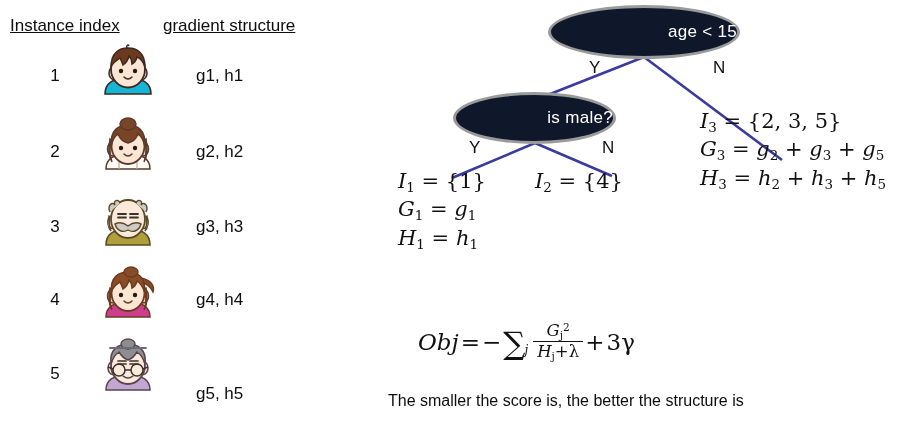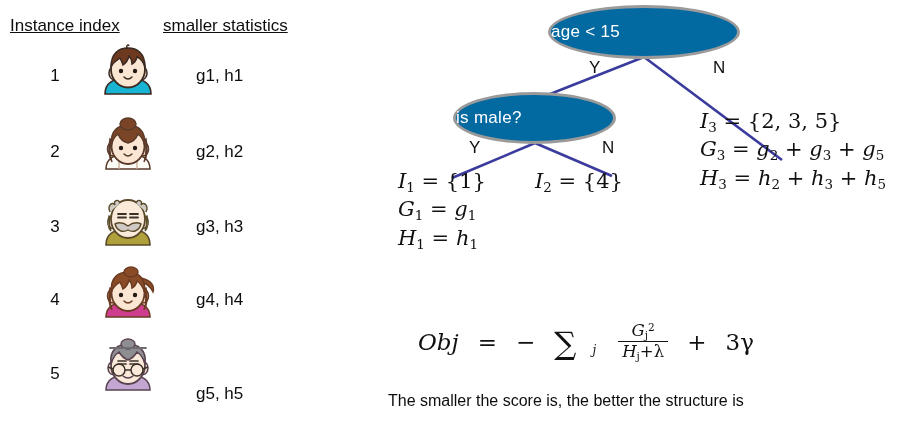--- a/index.html
+++ b/index.html
@@ -20,24 +20,24 @@
   .row-index{position:absolute;font-size:17px;color:#0d0d0d;text-align:center;width:30px;}
   .row-stats{position:absolute;font-size:17px;color:#0d0d0d;white-space:nowrap;}
   .avatar{position:absolute;width:62px;height:62px;}
 
   
   #tree-svg{position:absolute;left:0;top:0;width:920px;height:421px;pointer-events:none;}
 
   .node{
     position:absolute;
     border-radius:50%;
-    background:#0369a1;
+    background:#0f172a;
     border:3px solid #9a9a9a;
     box-sizing:border-box;
-    display:flex;align-items:center;justify-content:flex-start;
+    display:flex;align-items:center;justify-content:flex-end;
     color:#ffffff;font-size:17px;
     letter-spacing:.3px;
   }
   #node-root{left:548px;top:5px;width:192px;height:54px;}
   #node-ismale{left:453px;top:92px;width:163px;height:52px;}
 
   .edge-label{position:absolute;font-size:17px;color:#101010;}
 
   
   .math{
@@ -50,38 +50,38 @@
   }
   .math .up{font-style:normal;}
   sub{font-size:.64em;font-style:normal;vertical-align:-.28em;}
   sup{font-size:.64em;font-style:normal;vertical-align:.5em;}
 
   #math-leaf1{left:398px;top:168px;font-size:21px;}
   #math-leaf2{left:535px;top:168px;font-size:21px;}
   #math-leaf3{left:700px;top:108px;font-size:21px;}
 
   
-  #math-obj{left:418px;top:322px;font-size:23px;display:flex;align-items:center;gap:19px;}
+  #math-obj{left:418px;top:322px;font-size:23px;display:flex;align-items:center;gap:2px;}
   .sum{font-style:normal;font-size:31px;line-height:.8;position:relative;top:1px;}
   .sumsub{font-size:.52em;font-style:italic;position:relative;top:9px;left:-3px;}
   .frac{display:inline-block;text-align:center;font-size:.72em;vertical-align:middle;
         position:relative;top:0px;}
   .frac .num{display:block;padding:0 4px;line-height:1.05;}
   .frac .den{display:block;border-top:1.3px solid #111;padding:0 4px;line-height:1.15;}
 
   #caption{position:absolute;left:388px;top:392px;font-size:16px;color:#0d0d0d;
            font-family:"Liberation Sans",sans-serif;white-space:nowrap;}
 </style>
 </head>
 <body>
 
 <div id="root">
 
   <div class="hdr" id="hdr-index">Instance index</div>
-  <div class="hdr" id="hdr-stats">smaller statistics</div>
+  <div class="hdr" id="hdr-stats">gradient structure</div>
 
   <div class="row-index" style="left:40px;top:66px;">1</div>
   <div class="avatar" style="left:97px;top:42px;">
     <svg viewBox="0 0 62 62" width="62" height="62">
       <ellipse cx="17" cy="31" rx="5" ry="6.5" fill="#f7e0ce" stroke="#3a2a22" stroke-width="1.5"></ellipse>
       <ellipse cx="45" cy="31" rx="5" ry="6.5" fill="#f7e0ce" stroke="#3a2a22" stroke-width="1.5"></ellipse>
       <path d="M8 52 C8 41 16 36 31 36 C46 36 54 41 54 52 Z" fill="#18b4d4" stroke="#3a2a22" stroke-width="1.6"></path>
       <path d="M24 37 C26 42 36 42 38 37 L35 36 L31 39 L27 36 Z" fill="#ffffff" stroke="#3a2a22" stroke-width="1.2"></path>
       <ellipse cx="31" cy="27" rx="17" ry="18.5" fill="#fbe6d4" stroke="#3a2a22" stroke-width="1.8"></ellipse>
       <path d="M14 25 C14 11 22 6 31 6 C40 6 48 11 48 25 C46 19 43 16 40 15 C39 19 37 21 35 22 C35 19 34 16 32 14 C31 18 29 21 26 23 C25 20 24 18 23 16 C20 18 16 20 14 25 Z" fill="#6e3a1f" stroke="#3a2a22" stroke-width="1.5"></path>

